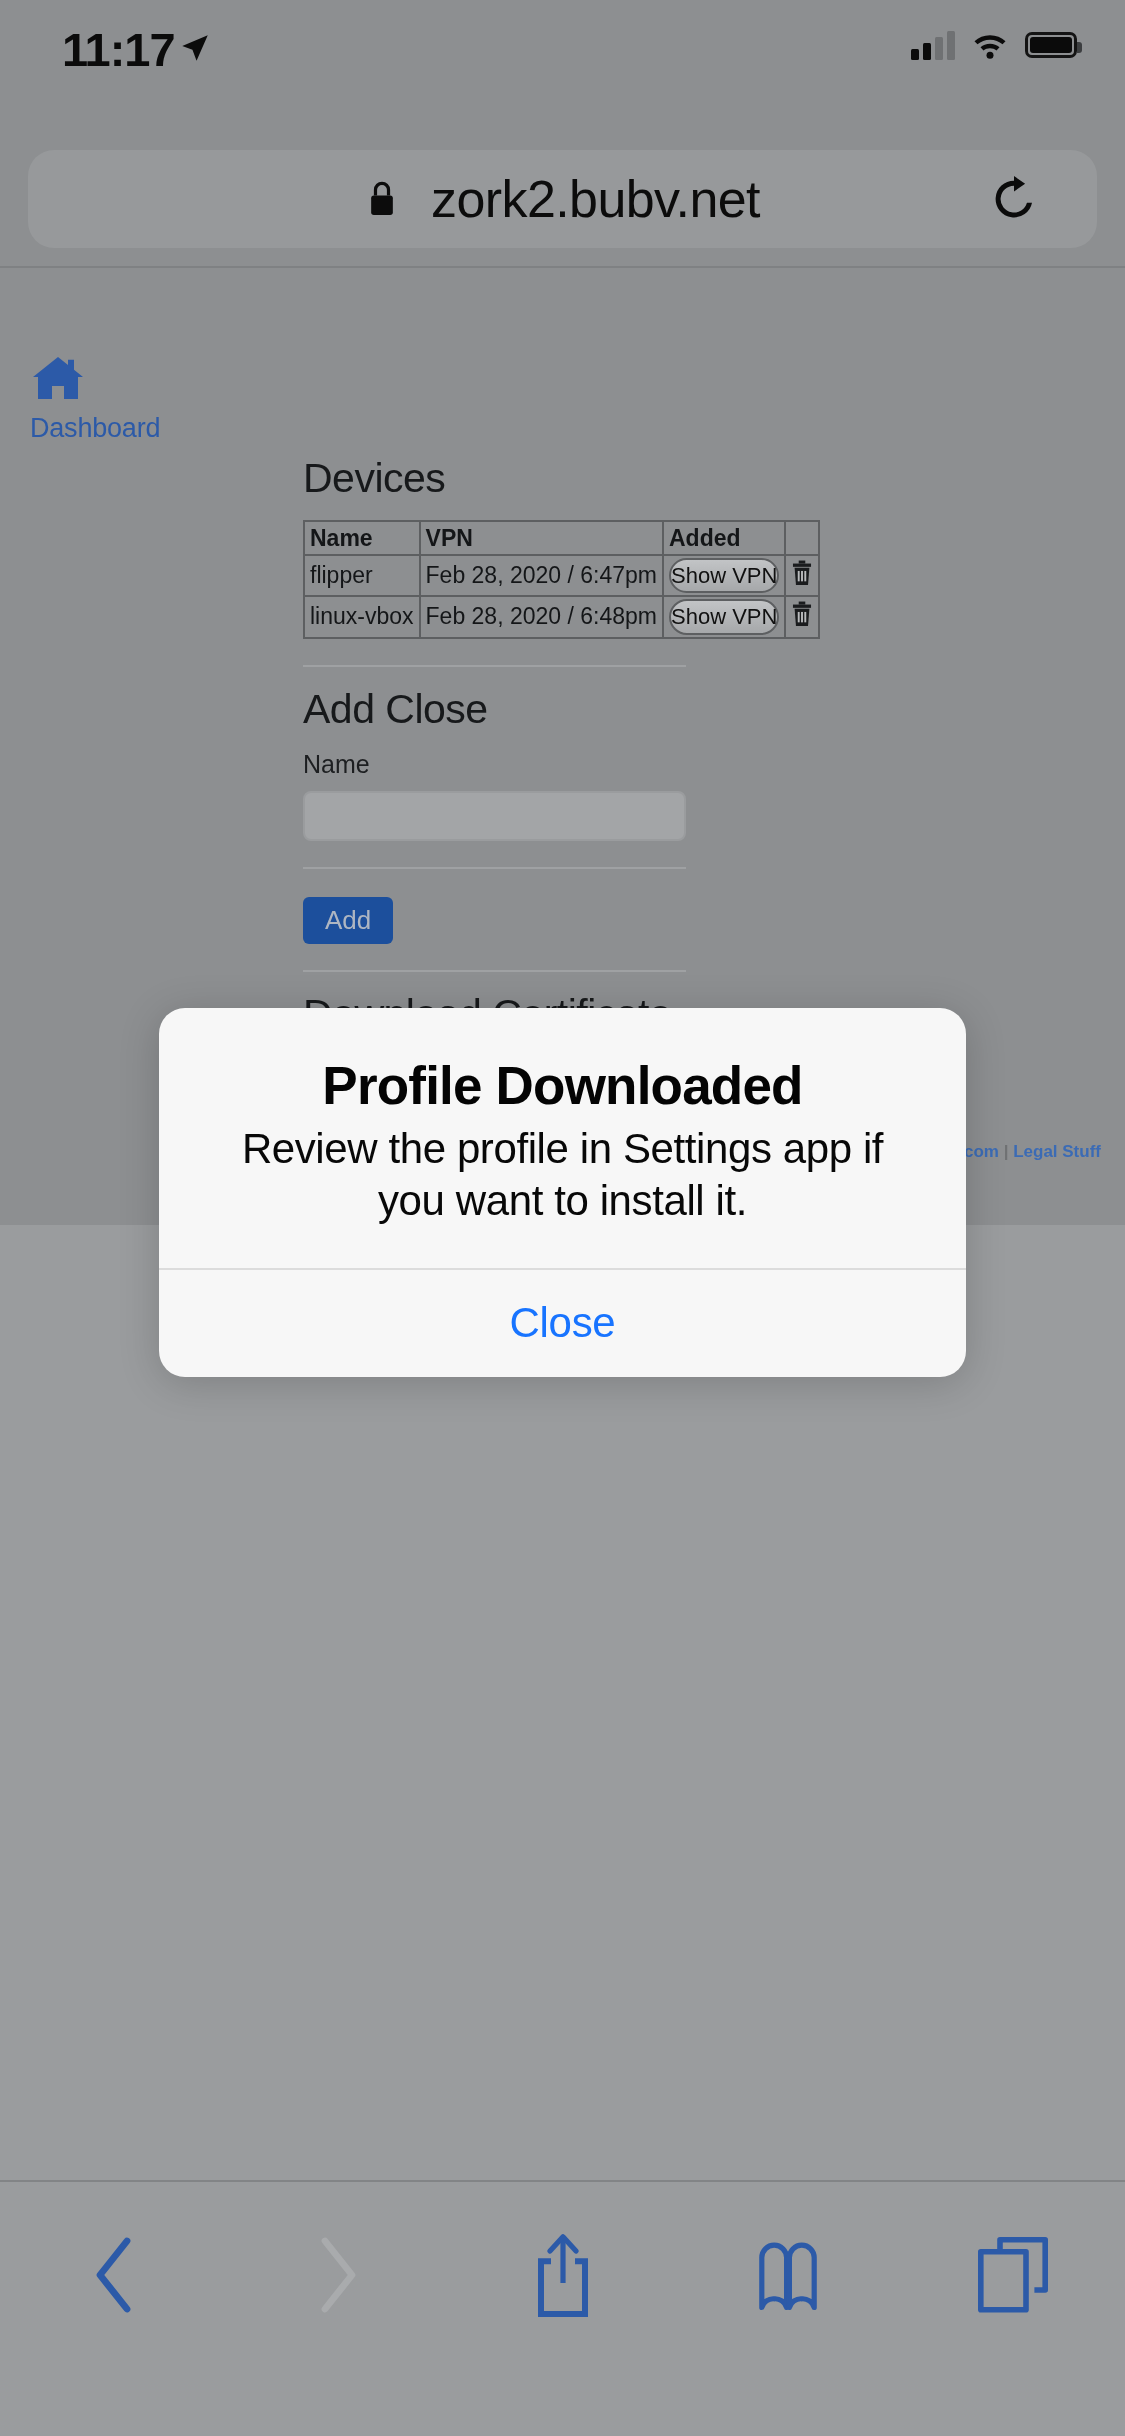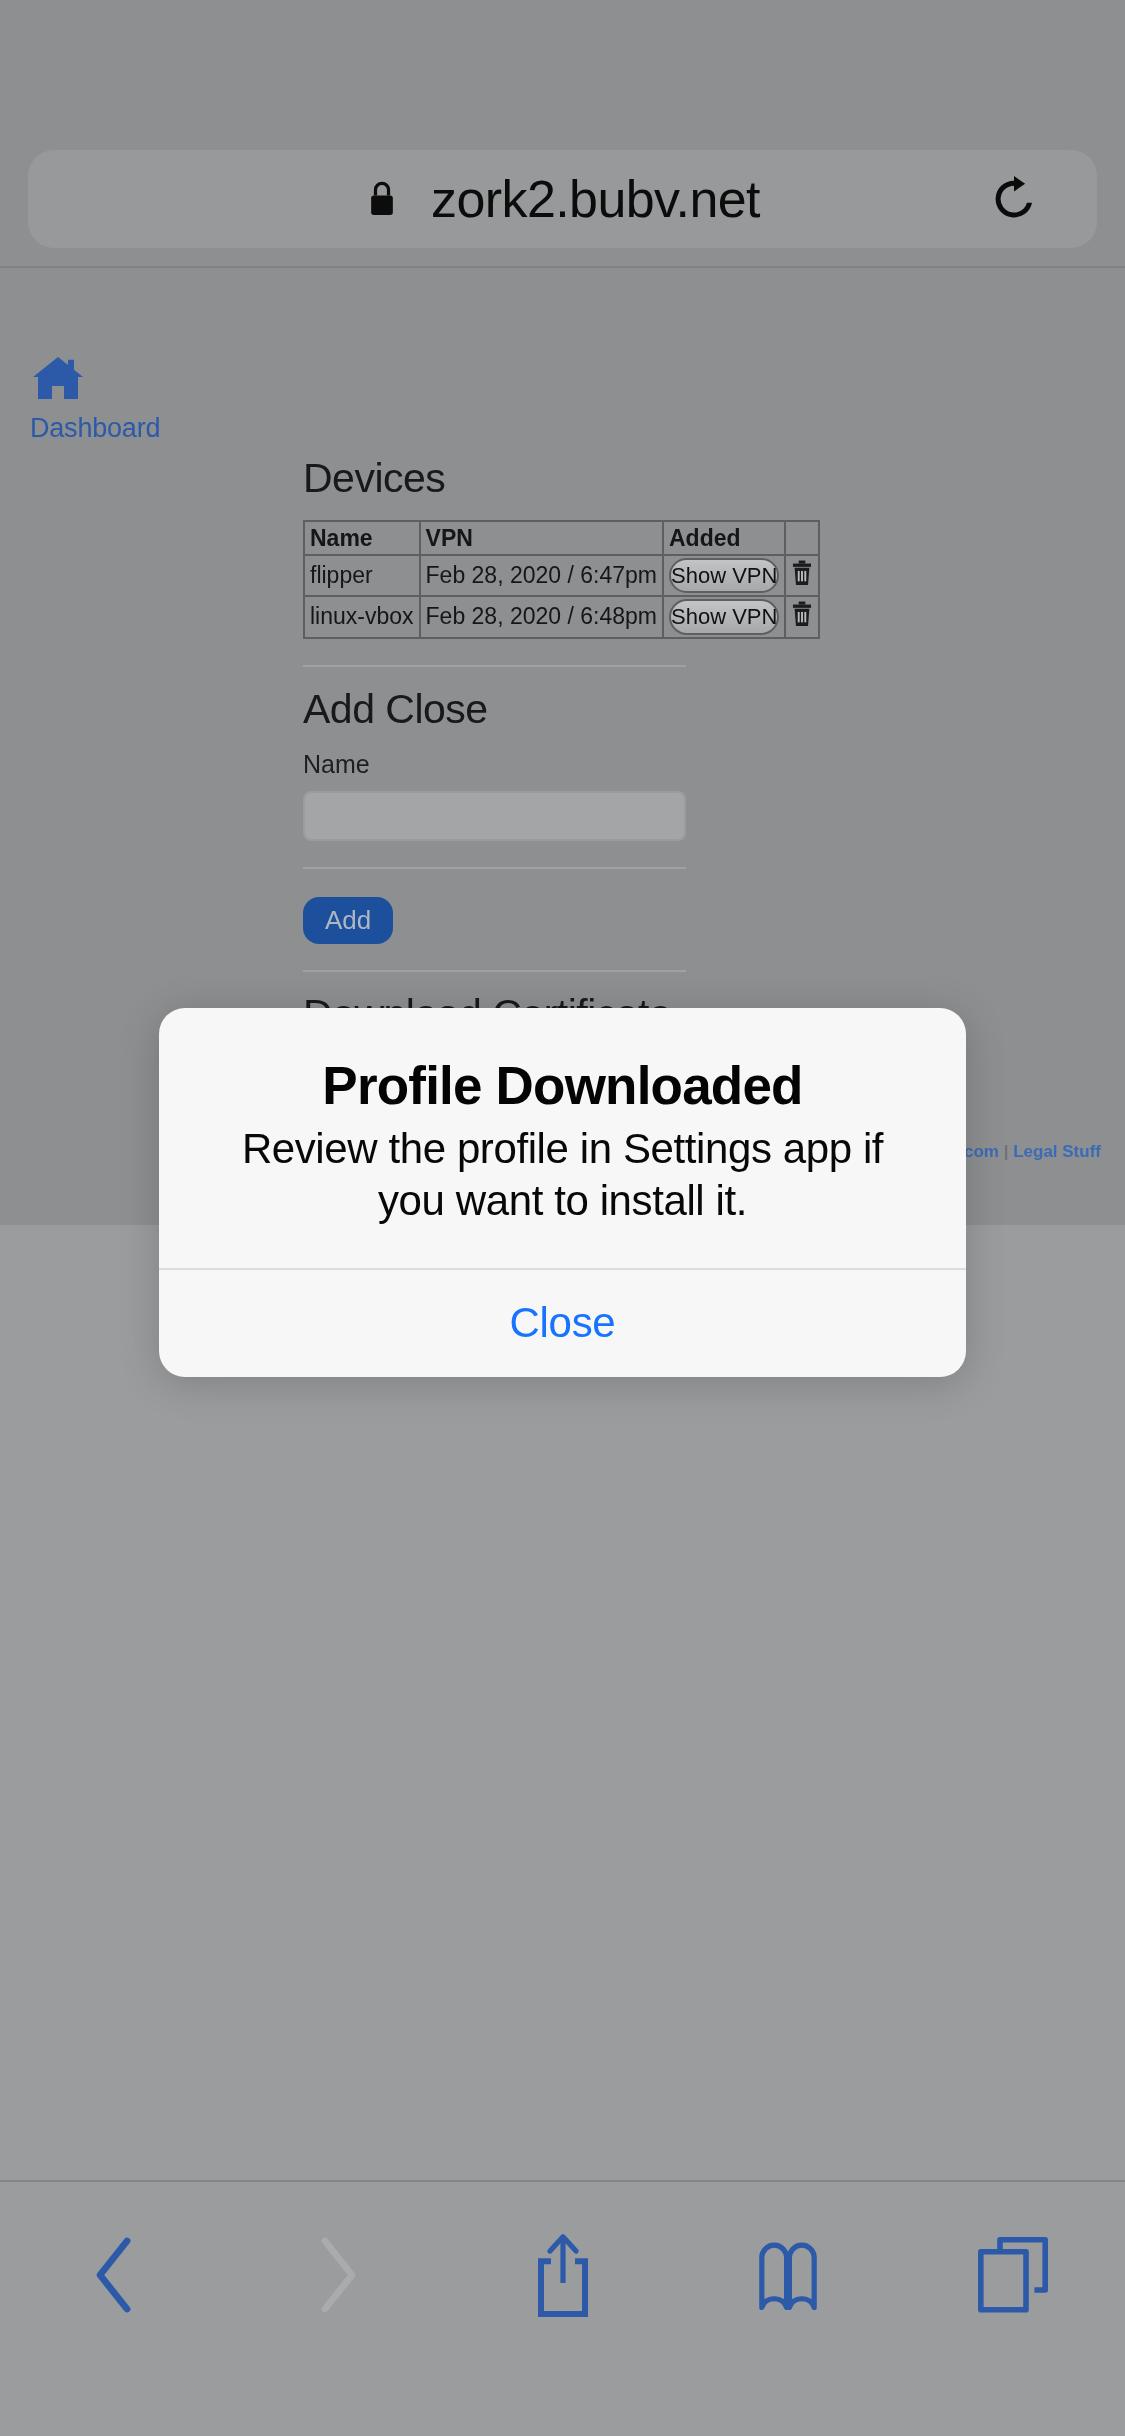--- a/index.html
+++ b/index.html
@@ -146,21 +146,21 @@
     margin-top:12px;
     width:383px; height:50px;
     background:#a3a5a7;
     border:2px solid #9a9c9e; border-radius:8px;
   }
   .btn-add {
     margin-top:28px;
     display:inline-block;
     background:#1c4f9c; color:#aeb6c2;
     font-size:26px; padding:8px 22px;
-    border-radius:16px; border:none;
+    border-radius:6px; border:none;
     font-family:"Liberation Sans", sans-serif;
   }
 
   
   .certlinks {
     margin-top:18px; font-size:25px; color:#3b6bb5;
     letter-spacing:-0.2px;
   }
   .certlinks a { color:#3b6bb5; text-decoration:none; }
   .certlinks a.visited { text-decoration:underline; }
@@ -221,20 +221,42 @@
     font-size:42px; color:#1874ff; letter-spacing:-0.3px;
   }
 </style>
 </head>
 <body>
 
 <div id="screen">
 
   <div class="chrome-top">
 
+    <div class="statusbar">
+      <div class="sb-time">11:17</div>
+      <svg class="sb-loc" viewBox="0 0 24 24">
+        <path d="M21 3 L3 10.5 L10.2 13.2 L13.1 21 Z" fill="#0b0b0b"></path>
+      </svg>
+      <div class="sb-right">
+        <span class="sig">
+            <i></i>
+            <i></i>
+            <i></i>
+            <i></i>
+          </span>
+        <svg width="40" height="30" viewBox="0 0 24 18">
+          <path d="M12 3.2c3.6 0 6.9 1.3 9.3 3.5l-1.8 1.9C17.5 6.8 14.9 5.8 12 5.8S6.5 6.8 4.5 8.6L2.7 6.7C5.1 4.5 8.4 3.2 12 3.2z" fill="#0b0b0b"></path>
+          <path d="M12 8.3c2.2 0 4.2.8 5.7 2.1l-1.8 1.9c-1.1-.9-2.4-1.4-3.9-1.4s-2.8.5-3.9 1.4l-1.8-1.9C7.8 9.1 9.8 8.3 12 8.3z" fill="#0b0b0b"></path>
+          <circle cx="12" cy="15.1" r="2.1" fill="#0b0b0b"></circle>
+        </svg>
+        <span class="batt">
+            <i></i>
+          </span>
+      </div>
+    </div>
 
     <div class="urlbar">
       <div class="url-inner">
         <svg width="34" height="44" viewBox="0 0 20 26">
           <path d="M5.2 11V7.6a4.8 4.8 0 019.6 0V11h-1.9V7.6a2.9 2.9 0 10-5.8 0V11z" fill="#0c0c0c"></path>
           <rect x="3.6" y="11" width="12.8" height="11.4" rx="1.6" fill="#0c0c0c"></rect>
         </svg>
         <span class="url-text">zork2.bubv.net</span>
       </div>
       <svg class="reload" viewBox="0 0 24 24">

